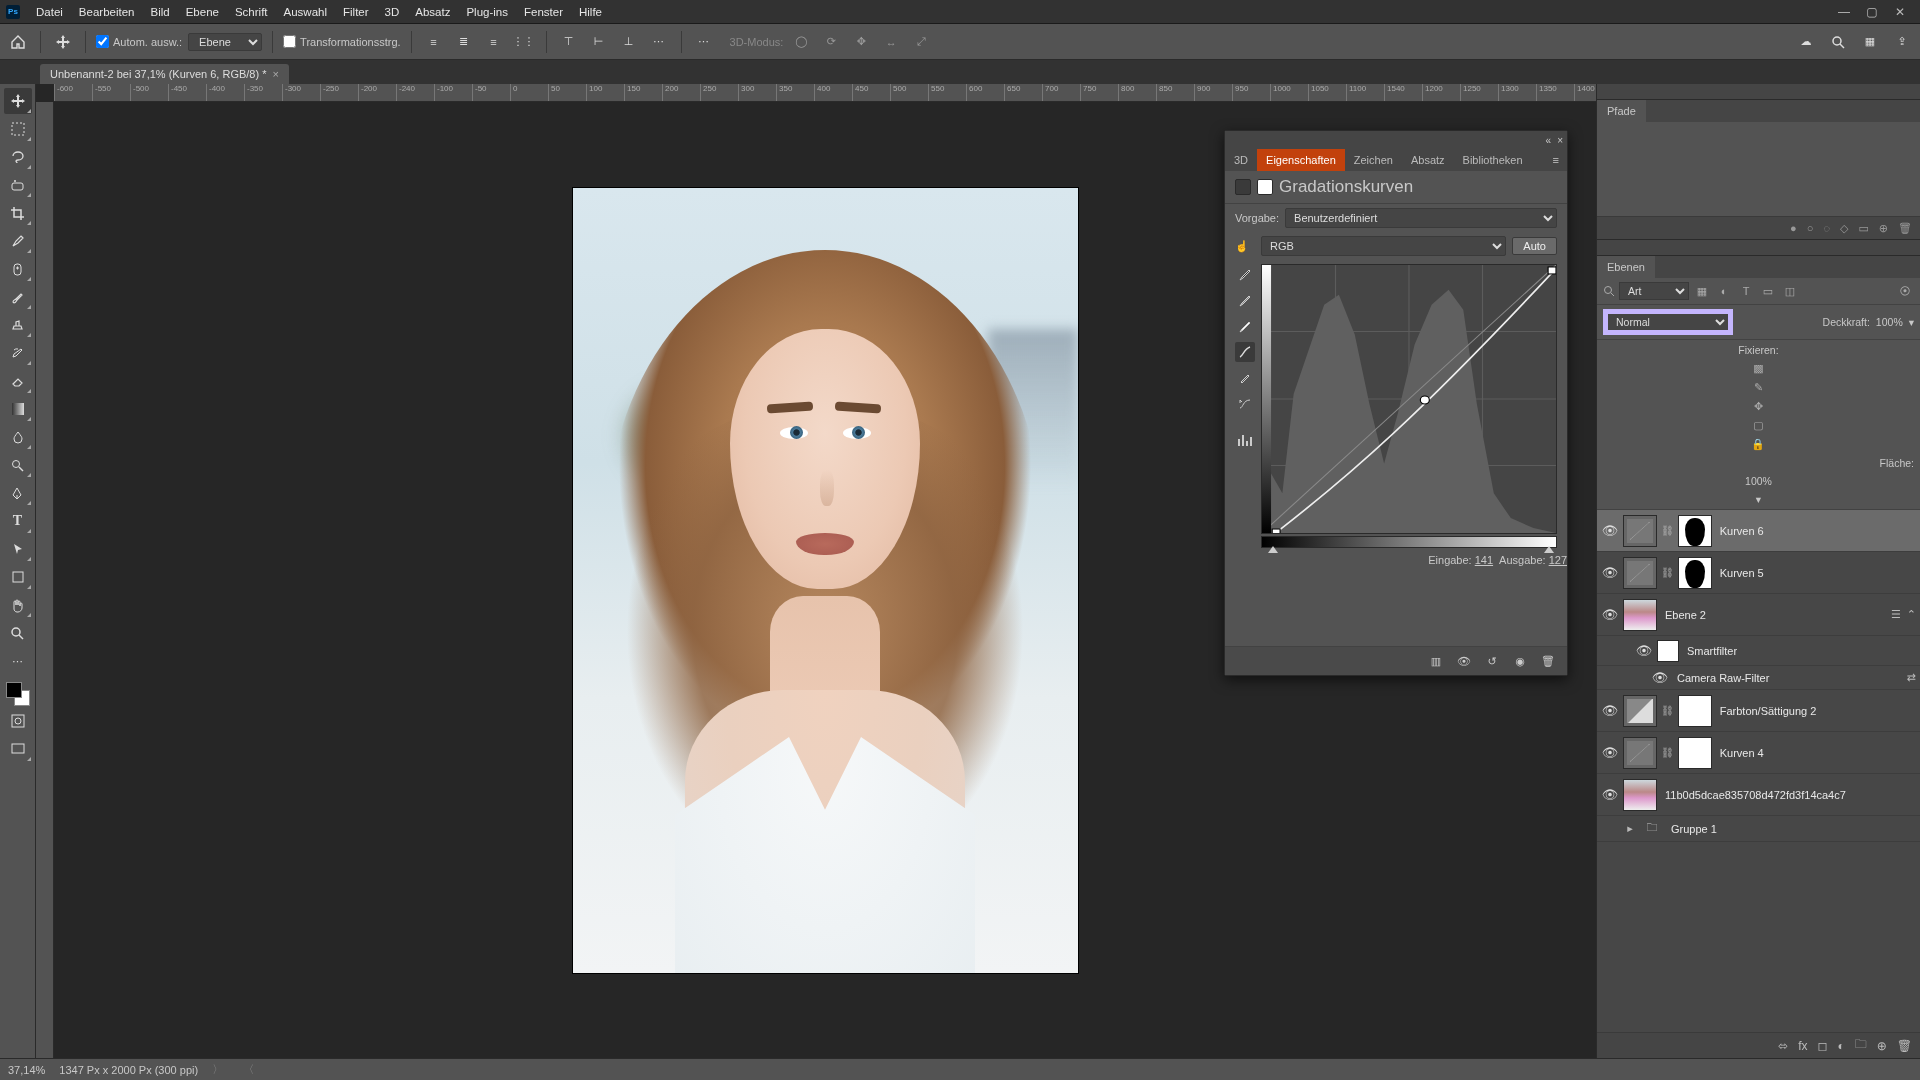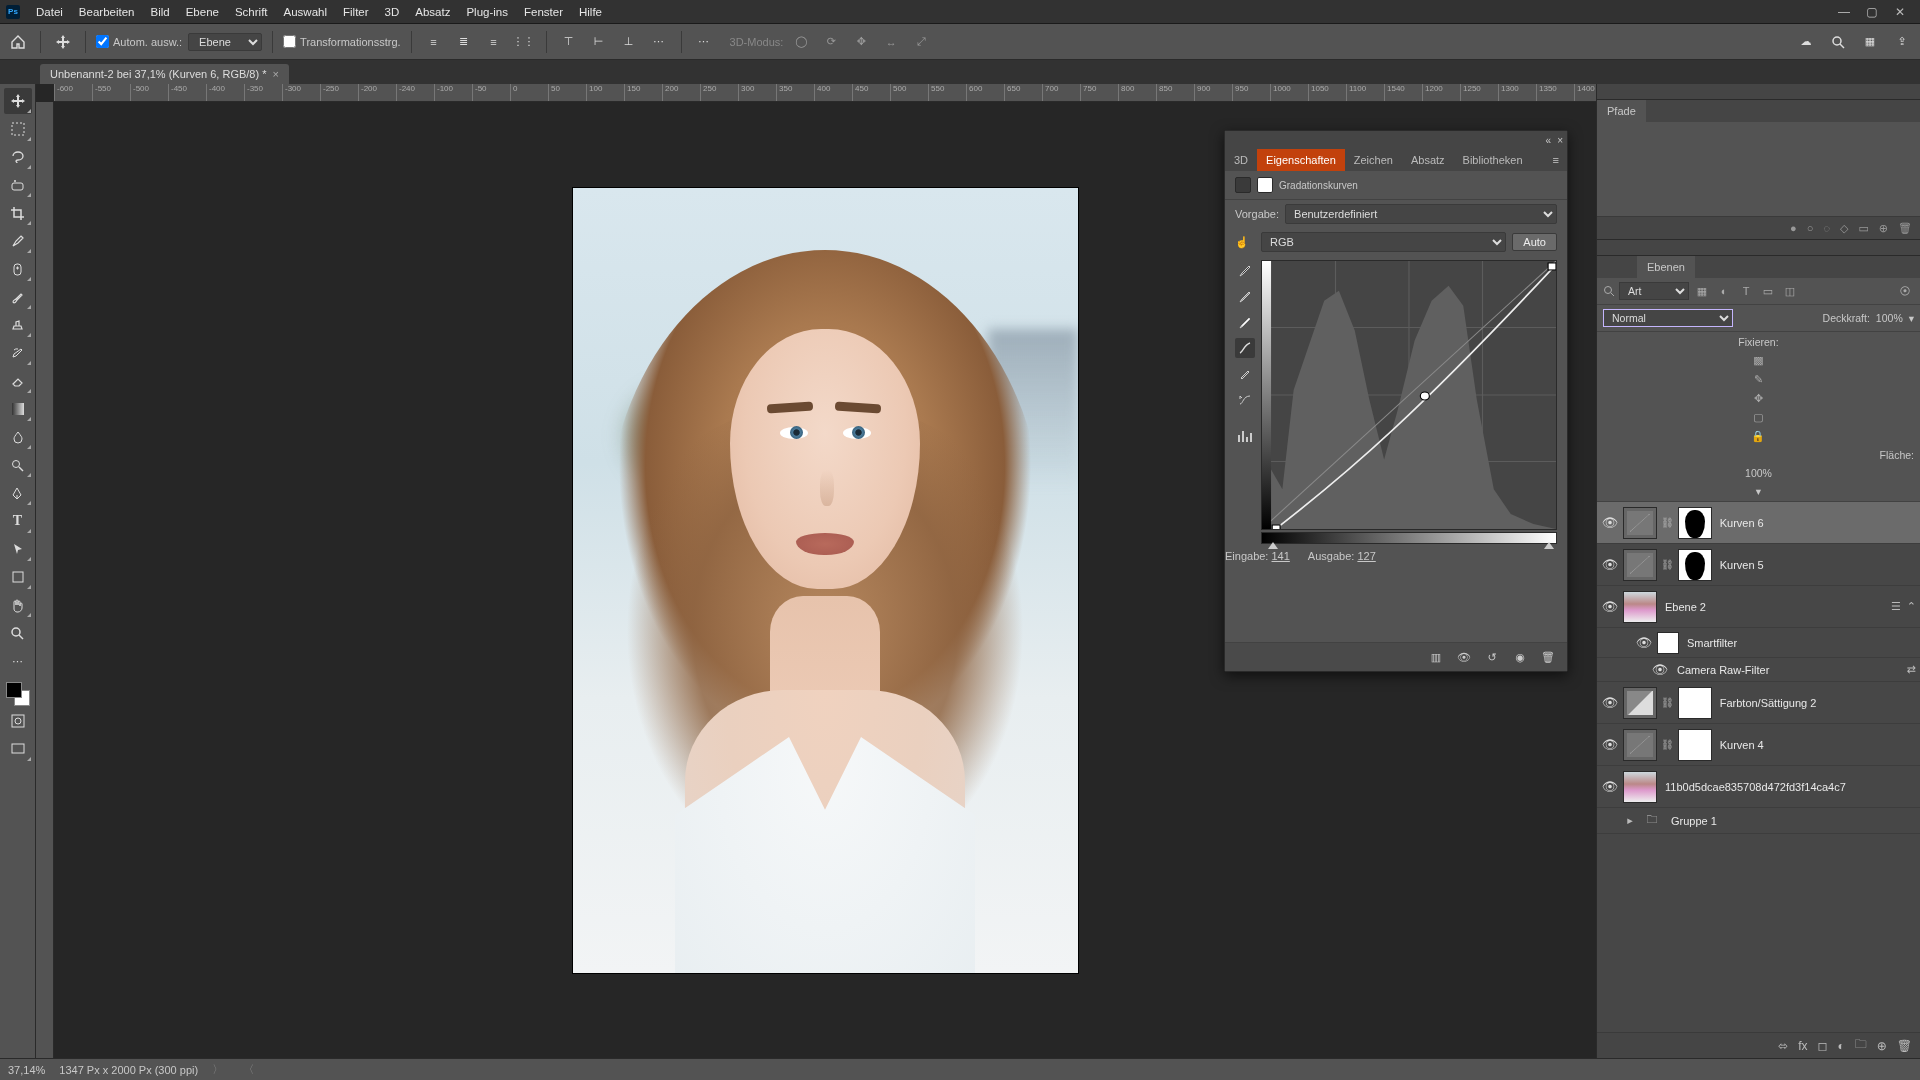--- a/index.html
+++ b/index.html
@@ -64,54 +64,54 @@
 #photo .nose { position: absolute; left: 49%; top: 36%; width: 14px; height: 36px; background: linear-gradient(180deg, rgba(0,0,0,0) 0%, rgba(197,155,128,0.5) 100%); border-radius: 40%; }
 #photo .lips { position: absolute; left: 50%; top: 44%; width: 58px; height: 22px; transform: translateX(-50%); background: radial-gradient(ellipse, #b86a5c 0%, #a85a50 100%); border-radius: 50% 50% 48% 48% / 40% 40% 60% 60%; }
 
 
 #props-panel { position: absolute; top: 130px; left: 1224px; width: 344px; background: #535353; border: 1px solid #2a2a2a; box-shadow: 0 4px 14px rgba(0,0,0,0.6); border-radius: 2px; }
 #props-panel .titlebar { height: 18px; background: #454545; display: flex; align-items: center; justify-content: flex-end; padding: 0 4px; gap: 6px; font-size: 10px; }
 #props-panel .tabs { display: flex; background: #454545; font-size: 11px; }
 #props-panel .tabs .t { padding: 5px 9px; color: #bbb; }
 #props-panel .tabs .t.active { background: #c2410c; color: #fff; }
 #props-panel .tabs .menu-icn { margin-left: auto; padding: 5px 8px; }
-#props-panel .hdr { display: flex; align-items: center; gap: 6px; padding: 6px 10px; font-size: 10px; border-bottom: 1px solid #424242; }
+#props-panel .hdr { display: flex; align-items: center; gap: 6px; padding: 6px 10px; font-size: 17px; border-bottom: 1px solid #424242; }
 #props-panel .hdr .ic { width: 16px; height: 16px; background: #3a3a3a; border: 1px solid #2a2a2a; border-radius: 2px; }
 #props-panel .row { display: flex; align-items: center; gap: 6px; padding: 4px 10px; font-size: 11px; }
 #props-panel select { flex: 1; background: #454545; color: #ddd; border: 1px solid #3a3a3a; font-size: 11px; padding: 2px 4px; border-radius: 2px; }
 #props-panel .auto-btn { background: #6a6a6a; border: 1px solid #3a3a3a; color: #eee; font-size: 11px; padding: 2px 10px; border-radius: 2px; }
 #props-panel .curve-area { display: flex; padding: 4px 10px 2px 10px; gap: 4px; }
 #props-panel .side-tools { width: 22px; display: flex; flex-direction: column; gap: 6px; }
 #props-panel .side-tools .st { width: 20px; height: 20px; display: flex; align-items: center; justify-content: center; color: #ccc; border-radius: 2px; }
 #props-panel .side-tools .st.active { background: #3a3a3a; }
 #props-panel .curve-box { flex: 1; height: 270px; background: #454545; border: 1px solid #2a2a2a; position: relative; }
 #props-panel .slider-row { padding: 0 10px 0 36px; }
 #props-panel .grad-strip { height: 12px; background: linear-gradient(90deg, #000, #fff); position: relative; border: 1px solid #2a2a2a; }
 #props-panel .grad-strip .handle { position: absolute; bottom: -6px; width: 0; height: 0; border-left: 5px solid transparent; border-right: 5px solid transparent; border-bottom: 7px solid #ccc; }
-#props-panel .io-row { display: flex; justify-content: flex-start; gap: 18px; padding: 6px 0 80px 0; font-size: 11px; }
+#props-panel .io-row { display: flex; justify-content: flex-end; gap: 6px; padding: 6px 0 80px 0; font-size: 11px; }
 #props-panel .footer { display: flex; justify-content: flex-end; gap: 10px; padding: 6px 10px; border-top: 1px solid #424242; background: #4a4a4a; }
 #props-panel .footer .fic { width: 18px; height: 16px; color: #ccc; display: flex; align-items: center; justify-content: center; }
 
 
 #right-dock { width: 324px; background: #535353; border-left: 1px solid #2a2a2a; display: flex; flex-direction: column; }
 #right-dock .strip { height: 16px; background: #454545; border-bottom: 1px solid #2a2a2a; }
 #paths-panel .tabrow { display: flex; background: #454545; }
 #paths-panel .tabrow .t { padding: 5px 10px; font-size: 11px; background: #535353; }
 #paths-panel .body { height: 94px; background: #535353; }
 #paths-panel .foot { height: 24px; background: #454545; display: flex; justify-content: flex-end; align-items: center; gap: 10px; padding: 0 8px; border-top: 1px solid #3a3a3a; border-bottom: 1px solid #2a2a2a; }
 #paths-panel .foot .fic { color: #999; font-size: 11px; }
 
 #layers-panel { flex: 1; display: flex; flex-direction: column; background: #535353; }
-#layers-panel .tabrow { display: flex; background: #454545; padding-left: 40px; }
+#layers-panel .tabrow { display: flex; background: #454545; }
 #layers-panel .tabrow .t { padding: 5px 10px; font-size: 11px; background: #535353; }
 #layers-panel .filterrow { display: flex; align-items: center; gap: 4px; padding: 4px 6px; border-bottom: 1px solid #424242; }
 #layers-panel .filterrow select { background: #454545; color: #ddd; border: 1px solid #3a3a3a; font-size: 10.5px; padding: 1px 4px; width: 70px; }
 #layers-panel .filterrow .fic { width: 18px; height: 16px; color: #aaa; display: flex; align-items: center; justify-content: center; font-size: 11px; }
 #layers-panel .blendrow { display: flex; align-items: center; gap: 6px; padding: 4px 6px; font-size: 10.5px; border-bottom: 1px solid #424242; }
-#layers-panel .blendrow select { background: #454545; color: #ddd; border: 1px solid #c4b5fd; font-size: 10.5px; padding: 1px 4px; width: 130px; }
+#layers-panel .blendrow select { background: #454545; color: #ddd; border: 5px solid #c4b5fd; font-size: 10.5px; padding: 1px 4px; width: 130px; }
 #layers-panel .blendrow .r { margin-left: auto; }
 #layers-panel .lockrow { display: flex; align-items: center; gap: 6px; padding: 4px 6px; font-size: 10.5px; border-bottom: 1px solid #424242; flex-direction: column; }
 #layers-panel .lockrow .lic { color: #aaa; font-size: 11px; }
 #layers-panel .lockrow .r { margin-left: auto; }
 #layers-panel .layers-list { flex: 1; overflow: auto; background: #474747; }
 .layer-row { display: flex; align-items: center; height: 42px; border-bottom: 1px solid #3d3d3d; padding: 0 4px; gap: 4px; }
 .layer-row.selected { background: #6b6b6b; }
 .layer-row.sub { height: 30px; padding-left: 38px; }
 .layer-row.sub2 { height: 24px; padding-left: 54px; }
 .layer-row.group { height: 26px; }

